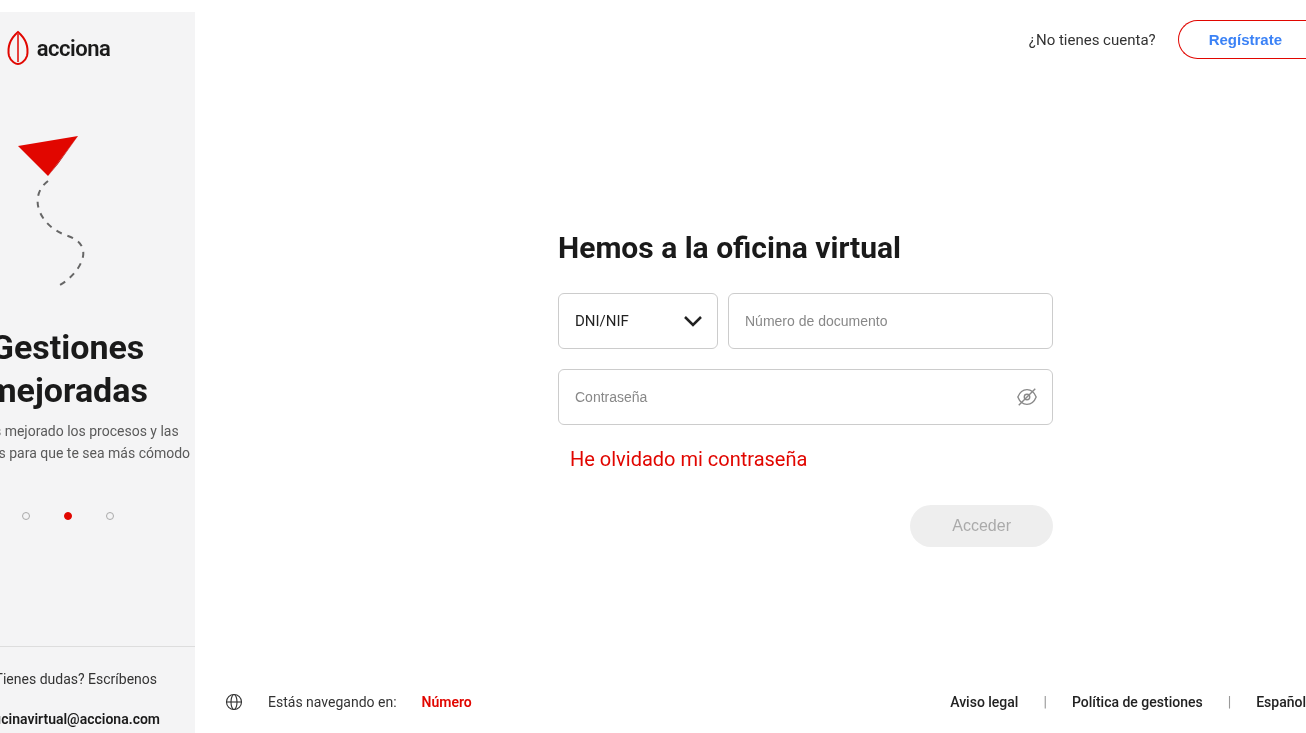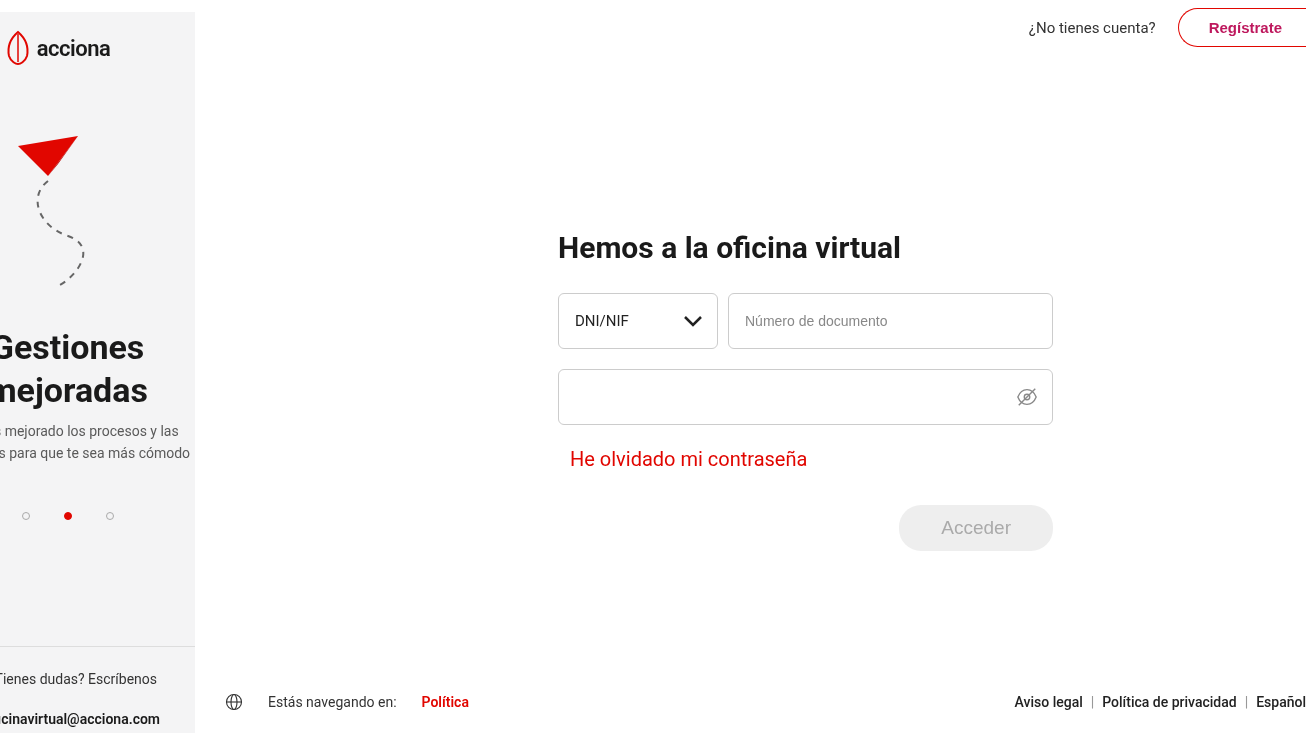--- a/index.html
+++ b/index.html
@@ -89,35 +89,35 @@
 }
 .help-email {
   font-size: 14px;
   font-weight: 600;
   color: #1a1a1a;
   text-align: center;
   margin-left: -50px;
 }
 .header {
   position: absolute;
-  top: 8px;
+  top: 20px;
   right: 0;
   display: flex;
   align-items: center;
   gap: 22px;
   padding-right: 0;
   margin-left: 24px;
 }
 .no-account {
   font-size: 15px;
   color: #333;
 }
 .register-btn {
   border: 1px solid #e10600;
-  color: #be185d;
+  color: #3b82f6;
   background: #fff;
   border-radius: 22px;
   padding: 10px 24px 10px 30px;
   font-size: 15px;
   font-weight: 600;
   cursor: pointer;
   border-right: none;
   border-top-right-radius: 0;
   border-bottom-right-radius: 0;
 }
@@ -222,21 +222,21 @@
   display: flex;
   justify-content: flex-end;
   margin-top: 34px;
 }
 .submit-btn {
   background: #eee;
   color: #aaa;
   border: none;
   border-radius: 22px;
   padding: 12px 42px;
-  font-size: 19px;
+  font-size: 16px;
   font-weight: 500;
   cursor: not-allowed;
 }
 .footer {
   position: absolute;
   bottom: 22px;
   left: 225px;
   right: 0;
   display: flex;
   align-items: center;
@@ -246,21 +246,21 @@
 .footer-left {
   display: flex;
   align-items: center;
   gap: 25px;
   color: #333;
 }
 .footer-lang { color: #e10600; font-weight: 600; cursor: pointer; }
 .footer-right {
   display: flex;
   align-items: center;
-  gap: 8px;
+  gap: 25px;
   color: #222;
   font-weight: 500;
   padding-right: 0;
 }
 .footer-right a { color: #222; text-decoration: none; cursor: pointer; }
 .sep { color: #999; }
 </style>
 </head>
 <body>
 
@@ -310,20 +310,21 @@
         <path d="M2 2 L10 10 L18 2" fill="none" stroke="#222" stroke-width="2.5"></path>
       </svg>
     </div>
     <div class="input-wrap">
       <input type="text" placeholder="Número de documento" style="">
     </div>
   </div>
 
   <div class="row2">
     <div class="pw-wrap">
+      <input type="password" placeholder="Contraseña" style="">
       <svg class="eye-icon" width="22" height="22" viewBox="0 0 24 24">
         <path d="M2 12 C4 7 8 4 12 4 C16 4 20 7 22 12 C20 17 16 20 12 20 C8 20 4 17 2 12 Z" fill="none" stroke="#888" stroke-width="1.5"></path>
         <circle cx="12" cy="12" r="3" fill="none" stroke="#888" stroke-width="1.5"></circle>
         <line x1="3" y1="21" x2="21" y2="3" stroke="#888" stroke-width="1.5"></line>
       </svg>
     </div>
   </div>
 
   <div class="forgot">He olvidado mi contraseña</div>
 
@@ -333,22 +334,22 @@
 </div>
 
 <div class="footer">
   <div class="footer-left">
     <svg width="18" height="18" viewBox="0 0 24 24">
       <circle cx="12" cy="12" r="10" fill="none" stroke="#333" stroke-width="1.5"></circle>
       <ellipse cx="12" cy="12" rx="4" ry="10" fill="none" stroke="#333" stroke-width="1.5"></ellipse>
       <line x1="2" y1="12" x2="22" y2="12" stroke="#333" stroke-width="1.5"></line>
     </svg>
     <span>Estás navegando en:</span>
-    <span class="footer-lang">Política</span>
+    <span class="footer-lang">Número</span>
   </div>
   <div class="footer-right">
     <a>Aviso legal</a>
     <span class="sep">|</span>
-    <a>Política de privacidad</a>
+    <a>Política de gestiones</a>
     <span class="sep">|</span>
     <a>Español</a>
   </div>
 </div>
 
 </body></html>

